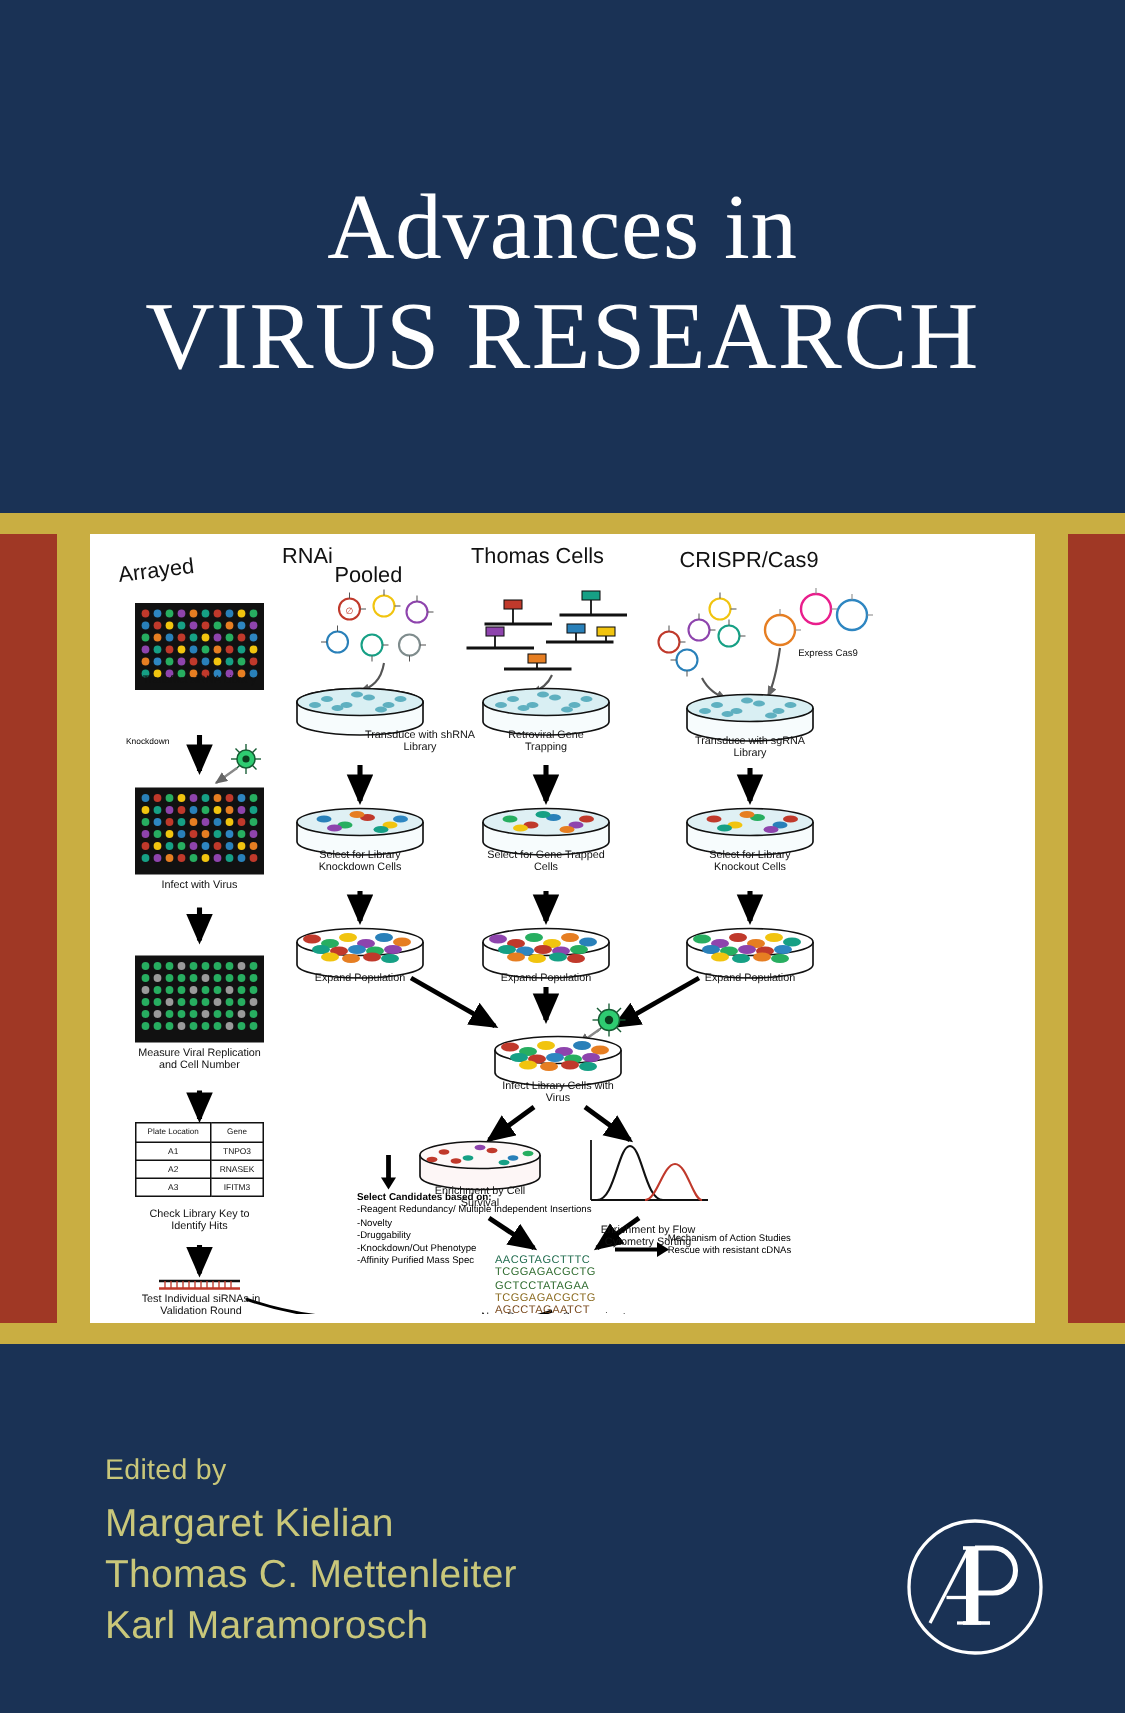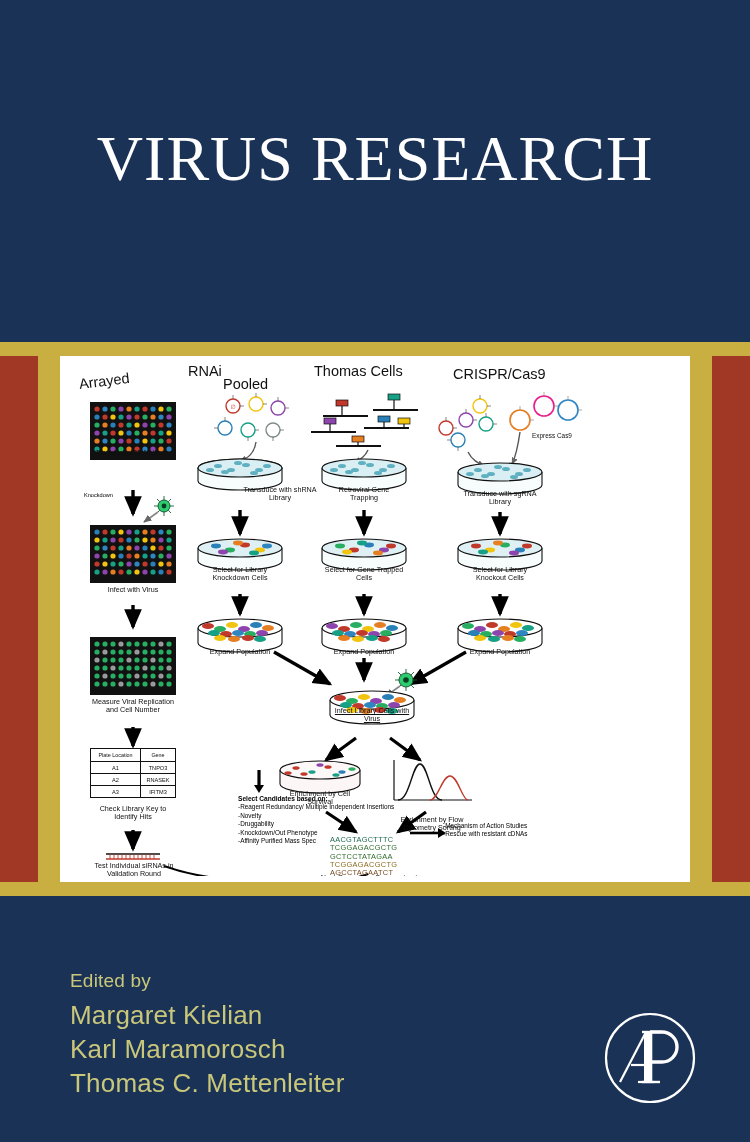--- a/index.html
+++ b/index.html
@@ -74,20 +74,21 @@
   .tbl{border-collapse:collapse;}
   .tbl td{border:1px solid #111;font-size:5.6px;text-align:center;padding:2.5px 1px;color:#111;}
   .tbl td.hd{font-size:5.4px;padding:3px 1px;}
 </style>
 </head>
 <body>
 
 <div id="cover">
 
   <div class="title-block">
+    <div class="title-line1">Advances in</div>
     <div class="title-line2">VIRUS RESEARCH</div>
   </div>
 
   <div class="gold-band-top"></div>
   <div class="red-left"></div>
   <div class="red-right"></div>
   <div class="gold-stripe-left"></div>
   <div class="gold-stripe-right"></div>
   <div class="gold-band-bottom"></div>
 
@@ -717,21 +718,21 @@
       <div class="dg dg-lab" style="left:254px;top:204px;width:84px;">Select for Gene Trapped Cells</div>
       <div class="dg dg-lab" style="left:256px;top:286px;width:80px;">Expand Population</div>
 
       
       <div class="dg dg-lab2" style="left:450px;top:70px;width:68px;">Express Cas9</div>
       <div class="dg dg-lab" style="left:392px;top:128px;width:80px;">Transduce with sgRNA Library</div>
       <div class="dg dg-lab" style="left:390px;top:204px;width:84px;">Select for Library Knockout Cells</div>
       <div class="dg dg-lab" style="left:392px;top:286px;width:80px;">Expand Population</div>
 
       
-      <div class="dg dg-lab" style="left:264px;top:345px;width:80px;text-decoration:underline;">Infect Library Cells with Virus</div>
+      <div class="dg dg-lab" style="left:264px;top:358px;width:80px;">Infect Library Cells with Virus</div>
 
       
       <div class="dg dg-lab" style="left:212px;top:428px;width:80px;">Enrichment by Cell Survival</div>
       <div class="dg dg-lab" style="left:318px;top:454px;width:92px;">Enrichment by Flow Cytometry Sorting</div>
 
       
       <div style="position:absolute;left:262px;top:474px;">
         <div class="seqline" style="color:#1f6b4d;">AACGTAGCTTTC</div>
         <div class="seqline" style="color:#2e6b2e;">TCGGAGACGCTG</div>
         <div class="seqline" style="color:#2e6b2e;">GCTCCTATAGAA</div>
@@ -761,22 +762,22 @@
   </div>
   <svg style="position:absolute;left:252px;top:770px;" width="14" height="24">
     <line x1="7" y1="0" x2="7" y2="16" stroke="#000" stroke-width="3.2"></line>
     <path d="M2,15 L12,15 L7,23 z" fill="#000"></path>
   </svg>
 
 
   <div class="editors">
     <div class="edited-by">Edited by</div>
     <div class="editor-name">Margaret Kielian</div>
+    <div class="editor-name">Thomas C. Mettenleiter</div>
     <div class="editor-name">Karl Maramorosch</div>
-    <div class="editor-name">Thomas C. Mettenleiter</div>
   </div>
 
   <svg class="ap-logo" viewBox="0 0 100 100">
     <circle cx="50" cy="50" r="44" fill="none" stroke="#ffffff" stroke-width="2.2"></circle>
 
     <path d="M20 74 L46 24" fill="none" stroke="#ffffff" stroke-width="2.2"></path>
     <path d="M46 24 L46 74" fill="none" stroke="#ffffff" stroke-width="4"></path>
     <path d="M31 57 L46 57" fill="none" stroke="#ffffff" stroke-width="2.2"></path>
     <path d="M38 74 L54 74" fill="none" stroke="#ffffff" stroke-width="2.2"></path>
 

